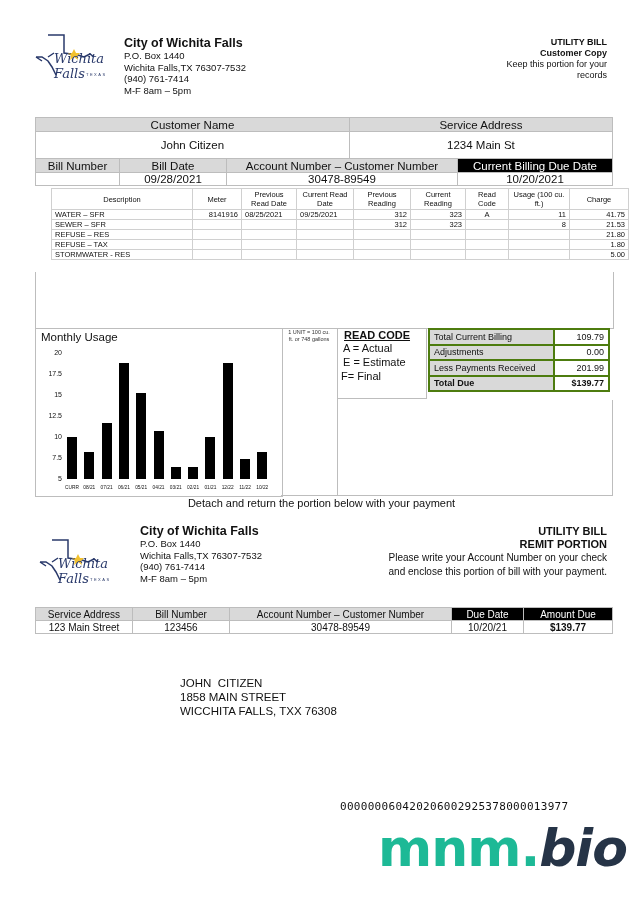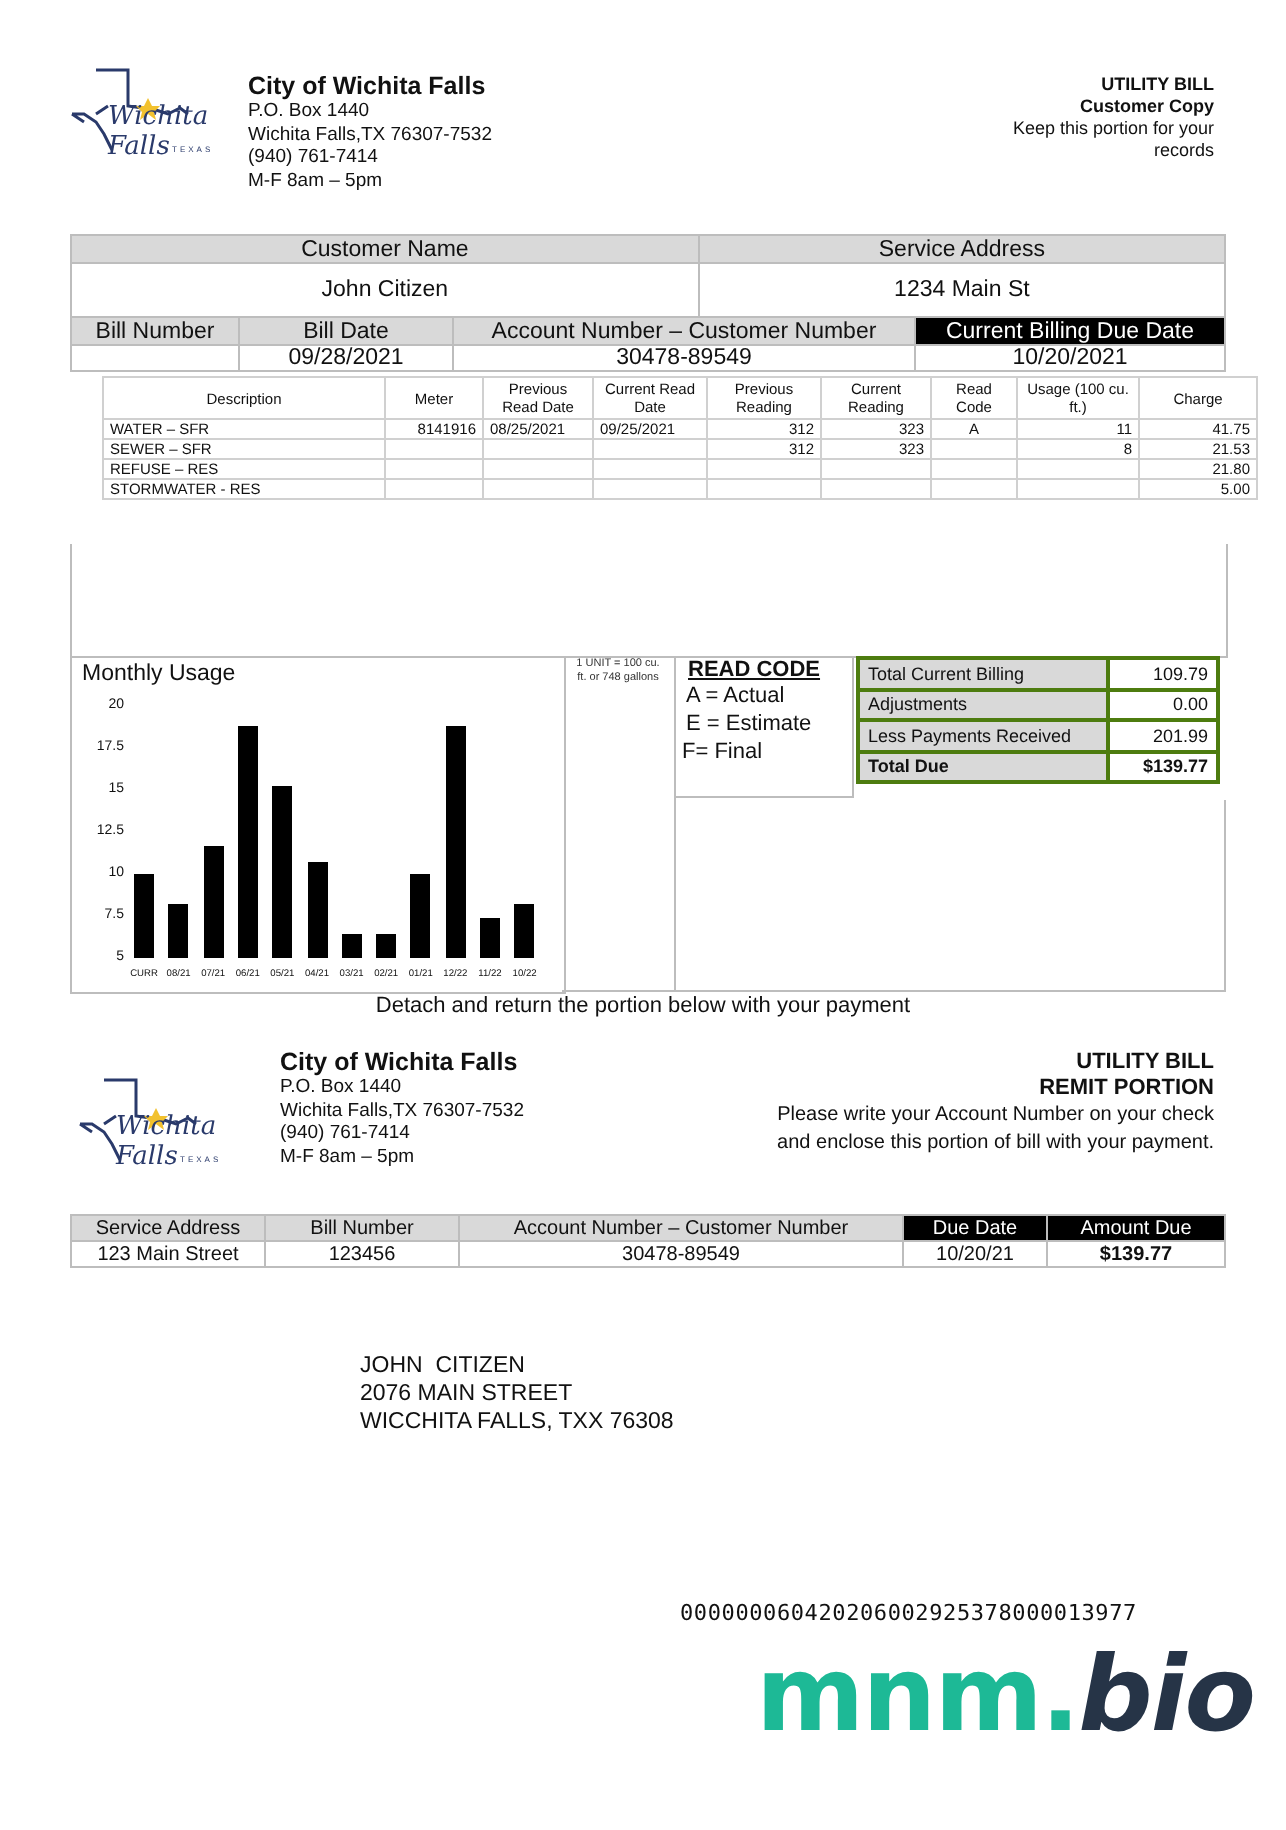--- a/index.html
+++ b/index.html
@@ -125,20 +125,31 @@
   <tr>
     <td>REFUSE – RES</td>
     <td class="num"></td>
     <td></td>
     <td></td>
     <td class="num"></td>
     <td class="num"></td>
     <td style="text-align:center;"></td>
     <td class="num"></td>
     <td class="num">21.80</td>
+  </tr>
+  <tr>
+    <td>REFUSE – TAX</td>
+    <td class="num"></td>
+    <td></td>
+    <td></td>
+    <td class="num"></td>
+    <td class="num"></td>
+    <td style="text-align:center;"></td>
+    <td class="num"></td>
+    <td class="num">1.80</td>
   </tr>
   <tr>
     <td>STORMWATER - RES</td>
     <td class="num"></td>
     <td></td>
     <td></td>
     <td class="num"></td>
     <td class="num"></td>
     <td style="text-align:center;"></td>
     <td class="num"></td>
@@ -263,21 +274,21 @@
     <td>123456</td>
     <td>30478-89549</td>
     <td>10/20/21</td>
     <td style="font-weight:bold;">$139.77</td>
   </tr>
 </tbody>
   </table>
 
 <div class="abs" style="left:180px;top:676px;font-size:11.5px;line-height:14px;">
   <div style="white-space:pre;">JOHN  CITIZEN</div>
-  <div>2076 MAIN STREET</div>
+  <div>1858 MAIN STREET</div>
   <div>WICCHITA FALLS, TXX 76308</div>
 </div>
 
 <div class="abs micr" style="left:340px;top:800px;">000000060420206002925378000013977</div>
 
 <div class="abs brand" style="left:378px;top:818px;">
   <span style="color:#1db996;">mnm.</span><span style="color:#263447;font-style:italic;">bio</span>
 </div>
 
 </body></html>

